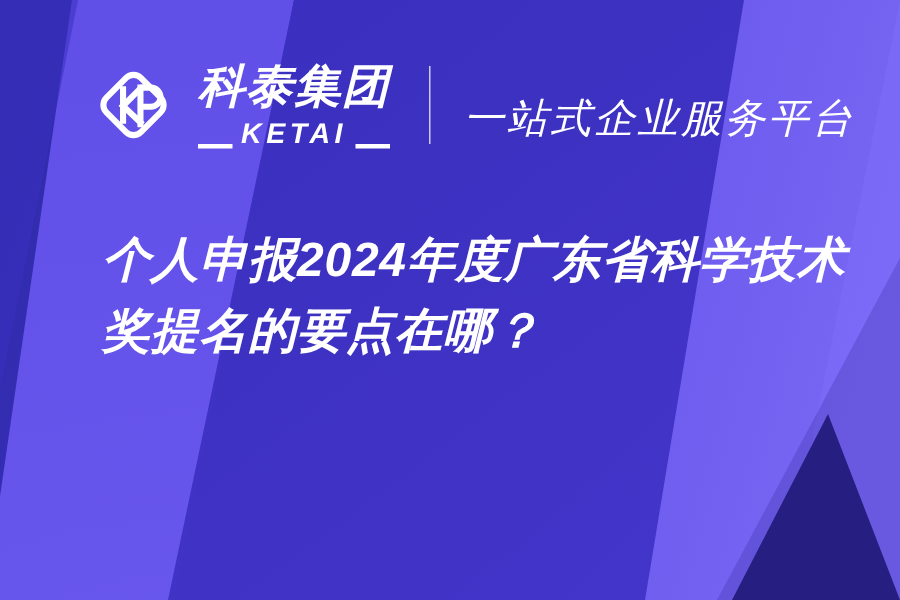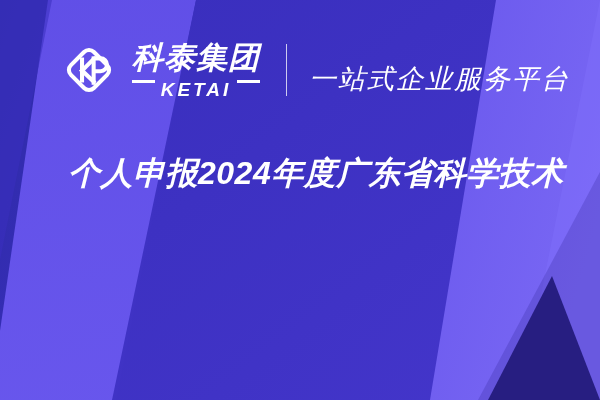--- a/index.html
+++ b/index.html
@@ -67,21 +67,21 @@
     color: #ffffff;
     font-size: 31px;
     font-weight: bold;
     letter-spacing: 1px;
     white-space: nowrap;
     line-height: 1.08;
   }
 
   .brand-en-row {
     display: flex;
-    align-items: flex-start;
+    align-items: flex-end;
     gap: 6px;
     margin-top: 5px;
   }
   .brand-en-row .rule {
     flex: 1 1 auto;
     height: 3px;
     background: #ffffff;
     min-width: 10px;
   }
   .brand-en {
@@ -210,15 +210,16 @@
     <div class="divider"></div>
 
     <div class="tagline">
       <div class="tagline-main">一站式企业服务平台</div>
     </div>
 
   </div>
 
   <div class="headline">
     <div class="headline-line">个人申报2024年度广东省科学技术</div>
+    <div class="headline-line">奖提名的要点在哪？</div>
   </div>
 
 </div>
 
 </body></html>

